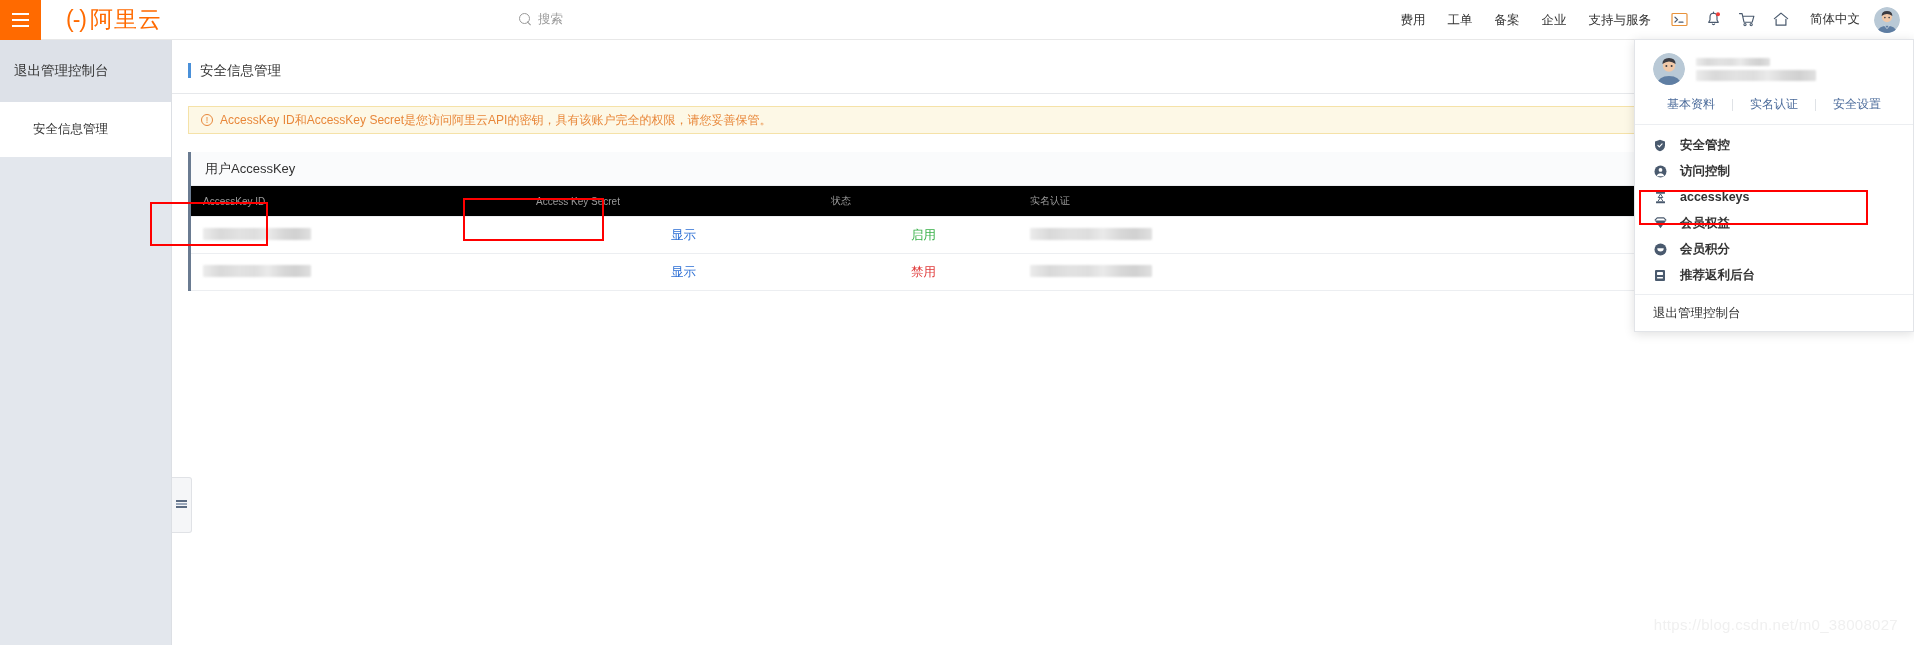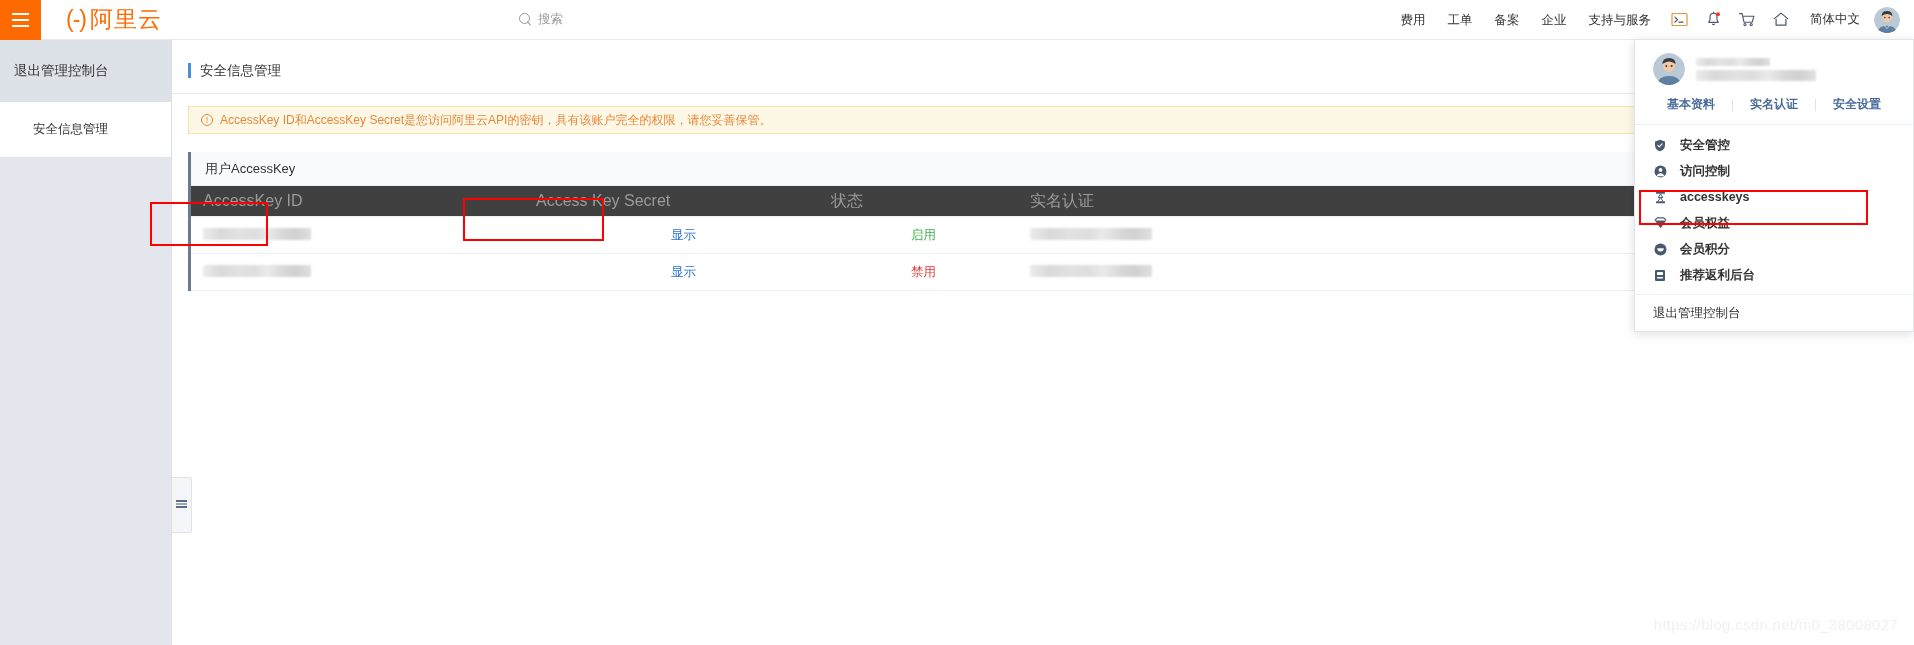--- a/index.html
+++ b/index.html
@@ -120,22 +120,22 @@
   .panel {
     margin: 18px 14px 0 16px; border-left: 3px solid #6a7b91;
   }
   .panel-head {
     height: 33px; display: flex; align-items: center; padding-left: 14px;
     font-size: 13px; color: #333; background: #fafbfc;
   }
 
   table.ak { width: 100%; border-collapse: collapse; table-layout: fixed; }
   table.ak thead th {
-    background: #404040; height: 31px; font-weight: normal;
-    font-size: 16px; color: #9b9b9b; text-align: left;
+    background: #000000; height: 31px; font-weight: normal;
+    font-size: 10px; color: #9b9b9b; text-align: left;
     border-top: 1px solid #eceef1; border-bottom: 1px solid #eceef1;
   }
   table.ak thead th.c-id { padding-left: 12px; width: 345px; }
   table.ak thead th.c-secret { width: 295px; text-align: left; }
   table.ak thead th.c-status { width: 185px; text-align: left; }
   table.ak thead th.c-time { width: 270px; padding-left: 14px; }
   table.ak thead th.c-rest { width: auto; }
   table.ak tbody td {
     height: 37px; font-size: 12.5px; color: #333;
     border-bottom: 1px solid #eceef1; vertical-align: middle;
@@ -165,21 +165,21 @@
   .anno-id     { left: 150px;  top: 202px; width: 118px; height: 44px; }
   .anno-secret { left: 463px;  top: 198px; width: 141px; height: 43px; }
   .anno-ak     { left: 1639px; top: 190px; width: 229px; height: 35px; }
 
   
   .dropdown {
     position: absolute; top: 39px; left: 1634px; width: 280px;
     background: #fff; border: 1px solid #e2e4e8;
     box-shadow: 0 2px 10px rgba(0,0,0,.13); z-index: 35;
   }
-  .dd-top { padding: 13px 0 0 0; border-bottom: 1px solid #eceef1; font-weight: bold; }
+  .dd-top { padding: 13px 0 0 0; border-bottom: 1px solid #eceef1; }
   .dd-user { display: flex; align-items: center; padding: 0 18px 11px 18px; }
   .dd-avatar { width: 32px; height: 32px; border-radius: 50%; overflow: hidden; flex: 0 0 auto; }
   .dd-names { margin-left: 11px; display: flex; flex-direction: column; gap: 4px; }
   .dd-links { display: flex; align-items: center; padding: 0 0 11px 0; justify-content: center; }
   .dd-link {
     font-size: 12px; color: #4a6a9a; padding: 0 17px; cursor: pointer;
   }
   .dd-sep { width: 1px; height: 12px; background: #dfe2e6; }
 
   .dd-list { padding: 7px 0 6px 0; border-bottom: 1px solid #eceef1; font-weight: bold; }

